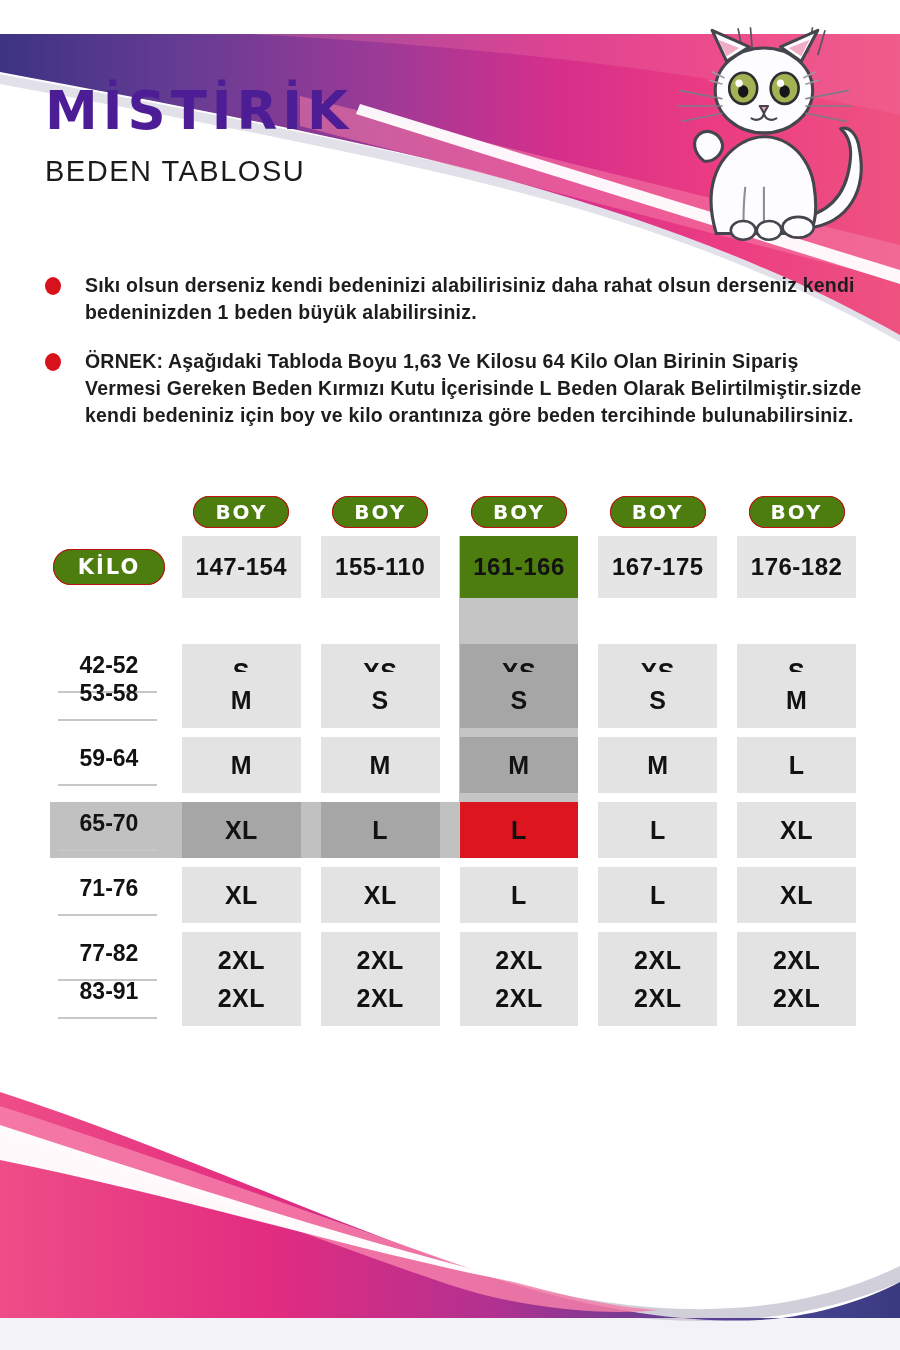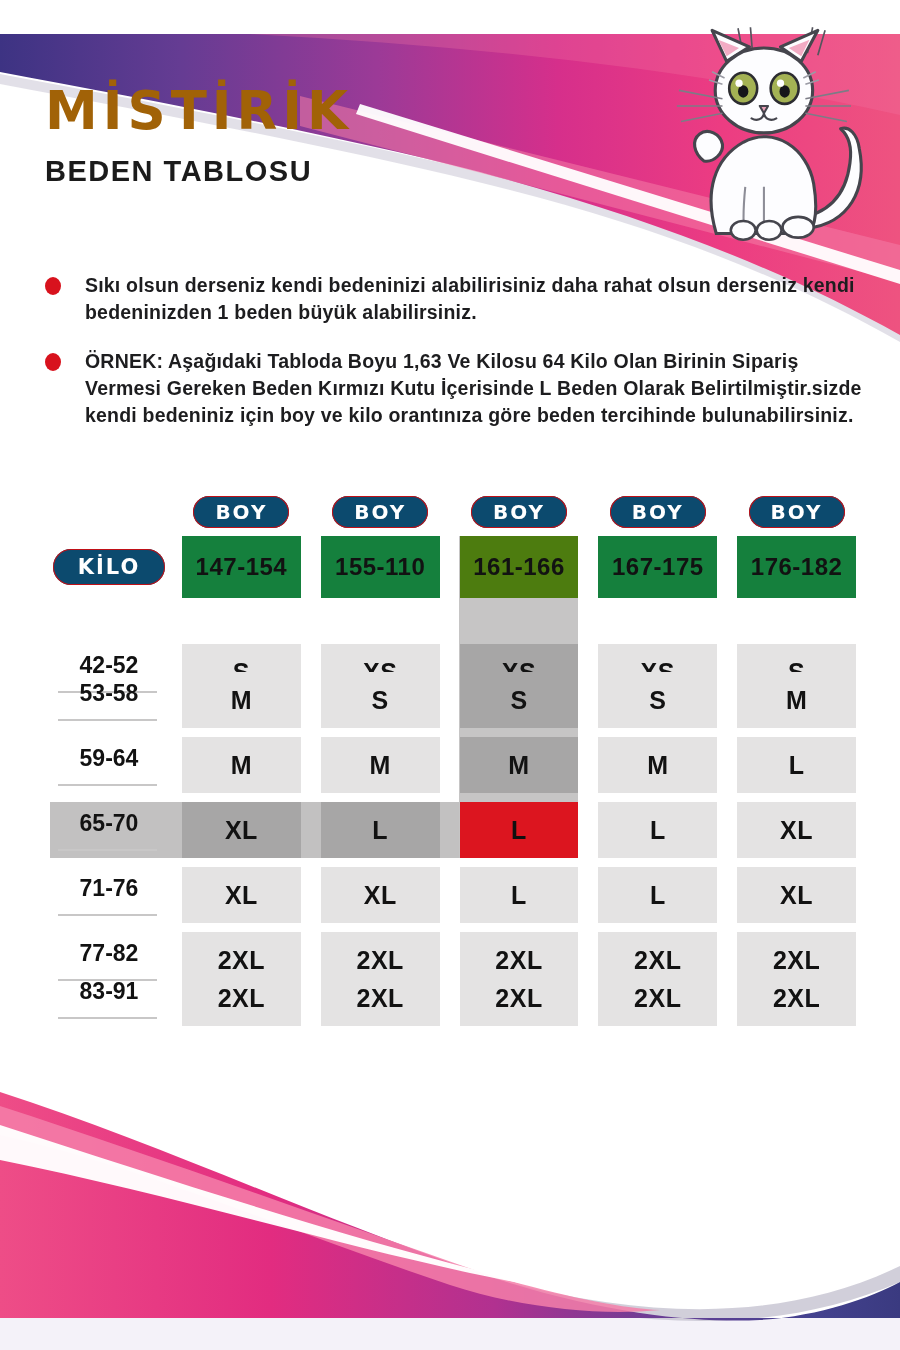--- a/index.html
+++ b/index.html
@@ -8,47 +8,47 @@
   svg{display:block;}
 
   
   .top-art{position:absolute;top:0;left:0;width:900px;height:360px;z-index:0;}
   .bottom-art{position:absolute;left:0;bottom:0;width:900px;height:270px;z-index:0;}
   .cat{position:absolute;left:652px;top:26px;width:228px;height:218px;z-index:2;}
 
   
   .brand{position:absolute;left:45px;top:80px;z-index:3;}
   .brand h1{margin:0;font-family:"DejaVu Sans", sans-serif;font-weight:bold;
-            font-size:53px;letter-spacing:5px;color:#a16207;}
+            font-size:53px;letter-spacing:5px;color:#4c1d95;}
   .brand .tagline{margin-top:14px;font-family:"Liberation Sans", sans-serif;
-            font-size:29px;letter-spacing:1.5px;color:#1b1b1b;font-weight:700;}
+            font-size:29px;letter-spacing:1.5px;color:#1b1b1b;font-weight:400;}
 
   
   .notes{position:absolute;left:45px;top:272px;width:820px;z-index:3;}
   .note{display:flex;align-items:flex-start;margin-bottom:21px;}
   .note .dot{flex:none;width:16px;height:18px;border-radius:50%;background:#d8121d;
              margin-top:5px;margin-right:24px;}
   .note p{margin:0;font-size:19.5px;font-weight:bold;line-height:1.4;
           letter-spacing:.2px;color:#1d1d1f;}
 
   
   .sizetable{position:absolute;left:50px;top:496px;width:806px;height:557px;z-index:3;}
   .rowband{position:absolute;left:0;top:306px;width:528px;height:56px;background:#c2c1c1;z-index:0;}
   .colband{position:absolute;left:409px;top:40px;width:119px;height:322px;background:#c6c5c5;z-index:0;}
 
   .pillsrow{position:absolute;left:132px;right:0;top:0;height:32px;display:flex;gap:20px;z-index:1;}
   .pillwrap{flex:1;display:flex;justify-content:center;}
-  .pill{background:#0c4a6e;color:#ffffff;font-family:"DejaVu Sans", sans-serif;font-weight:bold;
+  .pill{background:#4d7c0f;color:#ffffff;font-family:"DejaVu Sans", sans-serif;font-weight:bold;
         font-size:20px;letter-spacing:2px;border-radius:17px;height:32px;min-width:96px;
         display:flex;align-items:center;justify-content:center;box-shadow:inset 0 0 0 1px #c01017;}
   .kilopill{position:absolute;left:3px;top:53px;width:112px;height:36px;border-radius:19px;
         font-size:21px;z-index:1;}
 
   .hrow{position:absolute;left:132px;right:0;top:40px;height:62px;display:flex;gap:20px;z-index:1;}
-  .hcell{flex:1;background:#15803d;display:flex;align-items:center;justify-content:center;
+  .hcell{flex:1;background:#e5e5e5;display:flex;align-items:center;justify-content:center;
          font-size:24px;font-weight:bold;color:#121212;letter-spacing:.5px;}
   .hcell.dim{background:#4d7c0f;}
 
   .trow{position:absolute;left:0;width:100%;height:56px;z-index:1;}
   .r1{top:111px;margin-top:37px;}.r2{top:176px;}.r3{top:241px;}.r4{top:306px;}
   .r5{top:371px;}.r6{top:436px;}.r7{top:474px;}
   .kilo{position:absolute;left:3px;top:0;width:112px;height:56px;display:flex;
         justify-content:center;padding-top:8px;box-sizing:border-box;
         font-size:23px;font-weight:bold;color:#121212;}
   .kilo::after{content:"";position:absolute;left:5px;right:8px;bottom:7px;height:2px;background:#c8c7c7;}

